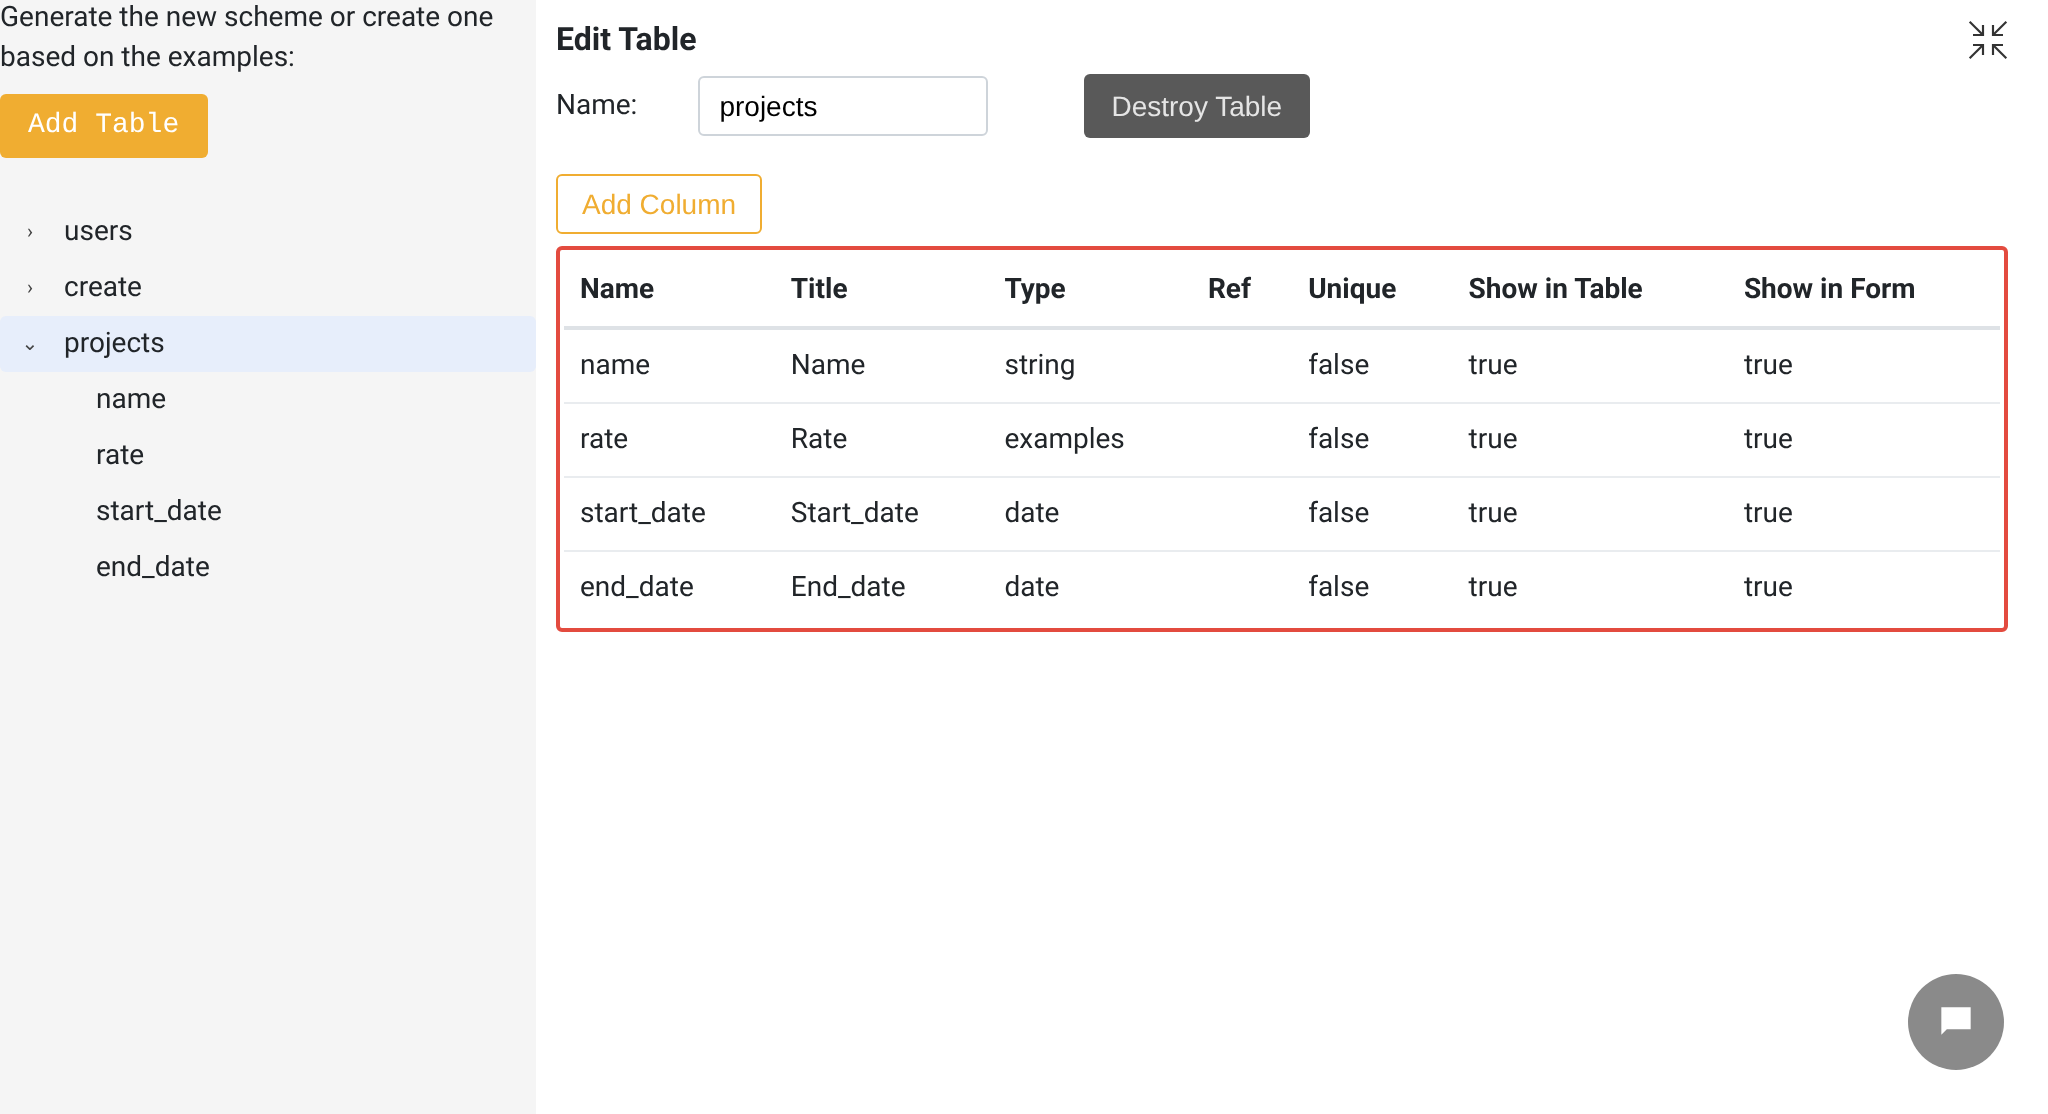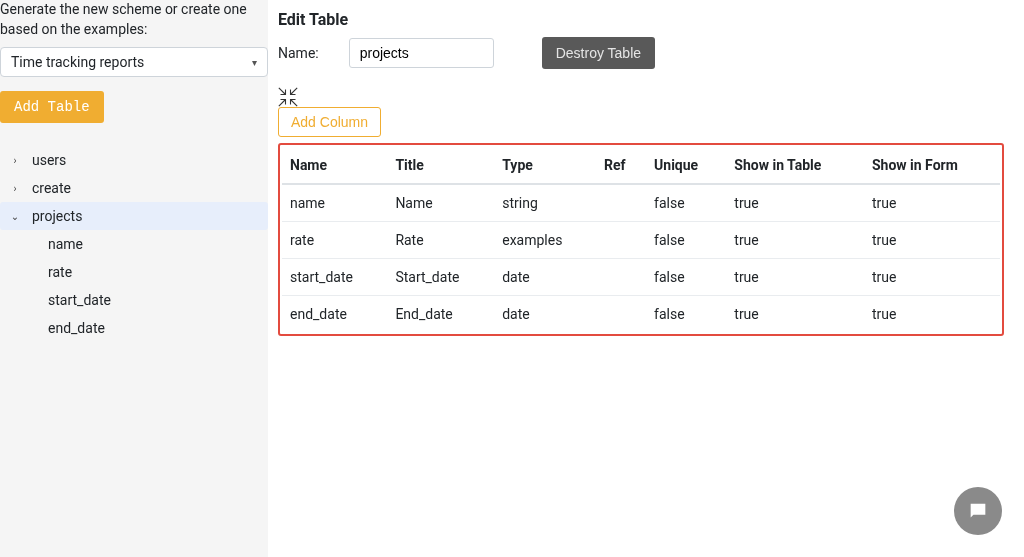--- a/index.html
+++ b/index.html
@@ -80,21 +80,20 @@
   .main {
     flex: 1;
     background: #fff;
     padding: 10px 20px 10px 10px;
     position: relative;
   }
   .main-header {
     display: flex;
     justify-content: space-between;
     align-items: flex-start;
-    flex-direction: column;
   }
   .edit-title { font-size: 16px; font-weight: 700; margin-bottom: 8px; }
   .name-row { display: flex; align-items: center; gap: 30px; margin-bottom: 18px; }
   .name-label { font-size: 14px; }
   .name-input {
     border: 1px solid #ced4da;
     border-radius: 3px;
     padding: 6px 10px;
     font-size: 14px;
     width: 145px;
@@ -159,24 +158,20 @@
   .chat-fab svg { fill: #fff; width: 22px; height: 22px; }
 </style>
 </head>
 <body>
 
 <div class="layout">
 
   <aside class="sidebar">
     <p class="sidebar-prompt">Generate the new scheme or create one based on the examples:</p>
 
-    <div class="dropdown">
-      <span>Time tracking reports</span>
-      <span class="chev">▾</span>
-    </div>
 
     <button class="add-table-btn">Add Table</button>
 
     <ul class="tree">
       <li class="tree-item">
         <span class="tree-caret">›</span>
         <span>users</span>
       </li>
       <li class="tree-item">
         <span class="tree-caret">›</span>

